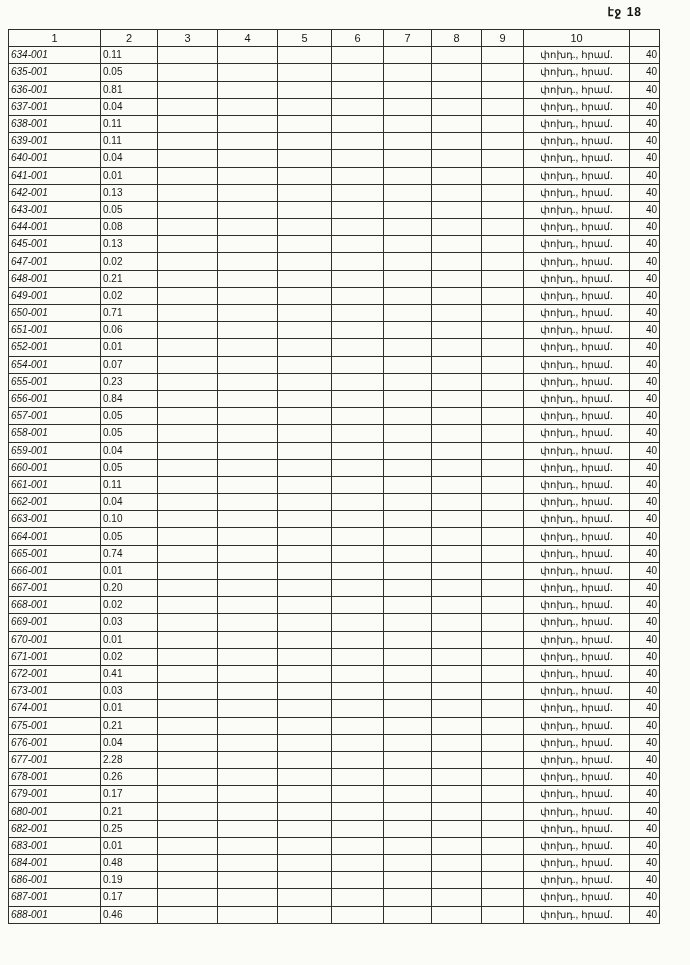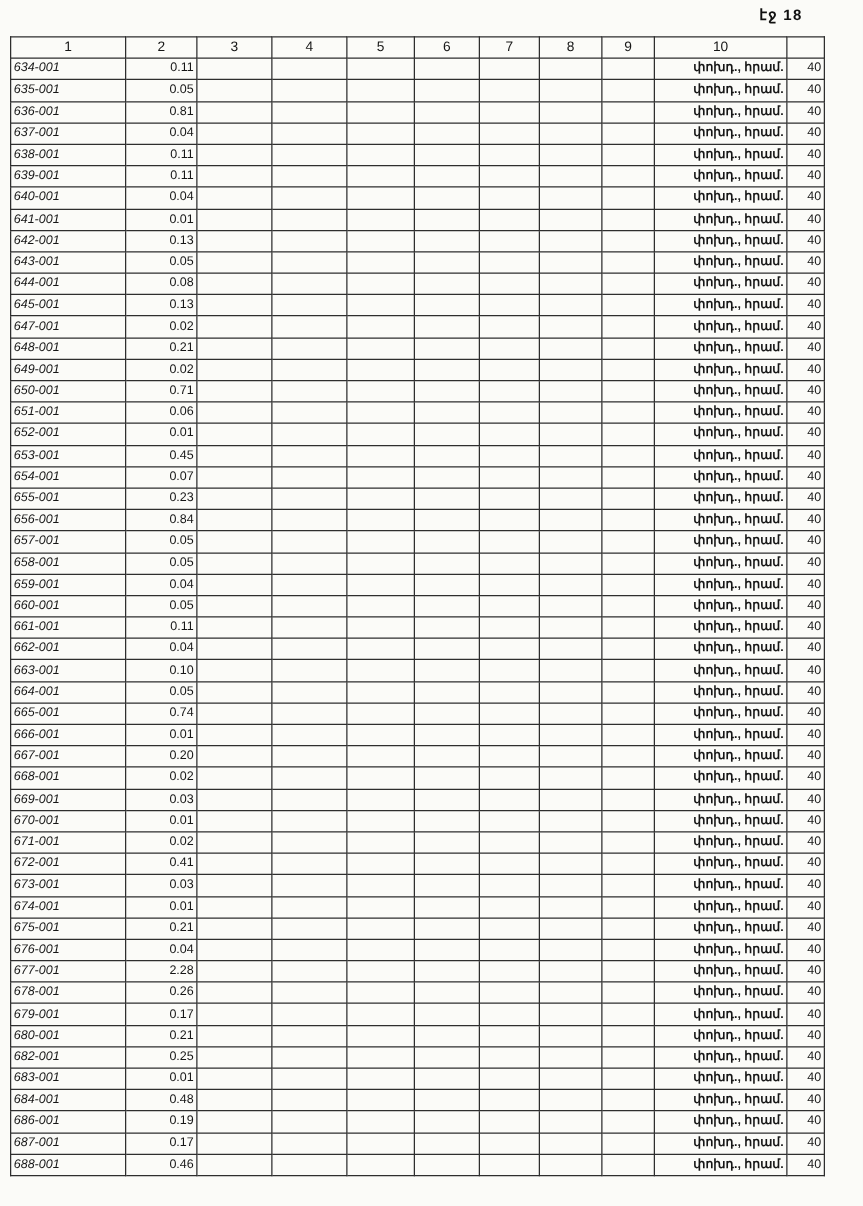--- a/index.html
+++ b/index.html
@@ -40,22 +40,22 @@
     white-space:nowrap;
     overflow:hidden;
     color:#161616;
   }
   table.scan th{
     font-weight:normal;
     font-size:11px;
     text-align:center;
   }
   td.c-id{text-align:left;padding-left:3px;font-style:italic;}
-  td.c-val{text-align:right;}
-  td.c-note{text-align:right;padding-left:4px;font-size:9.5px;color:#222;font-weight:bold;}
+  td.c-val{text-align:left;}
+  td.c-note{text-align:center;padding-left:4px;font-size:9.5px;color:#222;}
   th.margin-cell, td.margin-cell{
     border:none;
     background:transparent;
     font-size:8.5px;
     color:#3a3a3a;
     text-align:right;
     padding-left:5px;
   }
 </style>
 </head>
@@ -340,33 +340,20 @@
       <td></td>
       <td></td>
       <td></td>
       <td></td>
       <td></td>
       <td></td>
       <td class="c-note">փոխդ., հրամ.</td>
       <td class="margin-cell">40</td>
     </tr>
 
-    <tr>
-      <td class="c-id">653-001</td>
-      <td class="c-val">0.45</td>
-      <td></td>
-      <td></td>
-      <td></td>
-      <td></td>
-      <td></td>
-      <td></td>
-      <td></td>
-      <td class="c-note">փոխդ., հրամ.</td>
-      <td class="margin-cell">40</td>
-    </tr>
 
     <tr>
       <td class="c-id">654-001</td>
       <td class="c-val">0.07</td>
       <td></td>
       <td></td>
       <td></td>
       <td></td>
       <td></td>
       <td></td>

